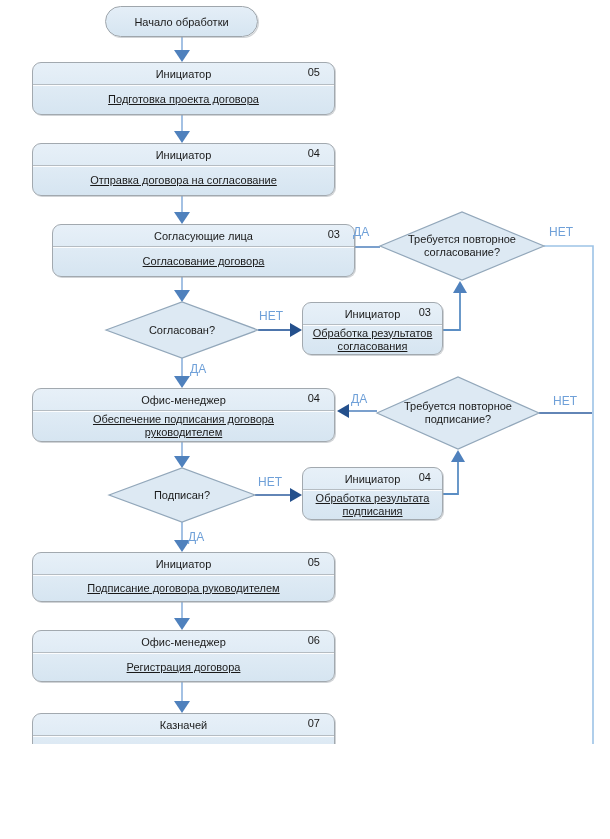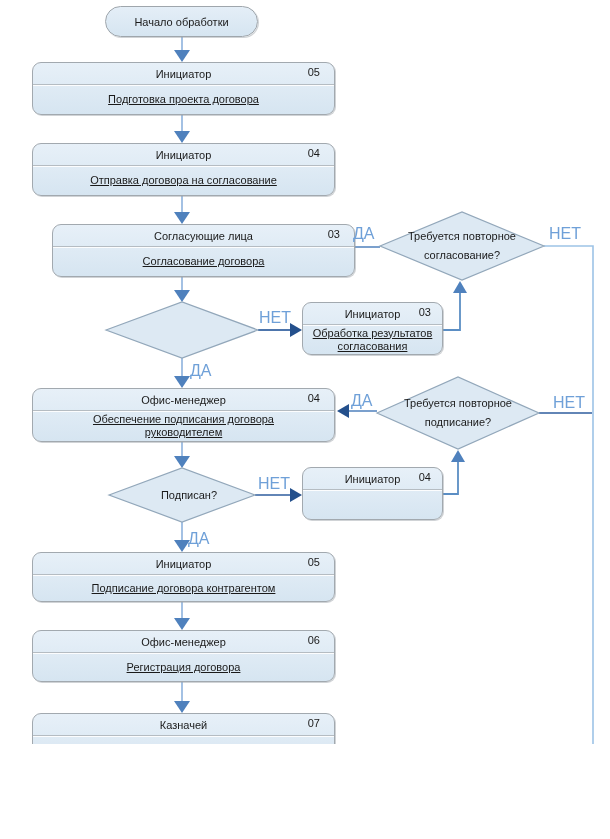--- a/index.html
+++ b/index.html
@@ -37,26 +37,26 @@
     position:absolute;box-sizing:border-box;
     background:linear-gradient(#e4eef7,#d6e5f1);
     border:1px solid #9fa6ac;border-radius:999px;
     display:flex;align-items:center;justify-content:center;
     font-size:11px;box-shadow:1px 1px 0 rgba(150,158,165,.45);
   }
 
   
   .dtext{
     position:absolute;display:flex;align-items:center;justify-content:center;
-    text-align:center;font-size:11px;line-height:19px;
+    text-align:center;font-size:11px;line-height:13px;
   }
   .dtext .inner{max-width:126px;}
 
   
-  .elabel{position:absolute;font-size:16px;color:#6fa0d8;}
+  .elabel{position:absolute;font-size:12px;color:#6fa0d8;}
 </style>
 </head>
 <body>
 
 <div id="canvas">
 
   <svg id="wires" viewBox="0 0 610 839" xmlns="http://www.w3.org/2000/svg">
 
     <path d="M544,246 H593 V806 H270" fill="none" stroke="#9dc3e6" stroke-width="1.6"></path>
     <polygon points="268,798 268,814 254,806" fill="#4f81bd"></polygon>
@@ -140,21 +140,21 @@
       <span class="num">04</span>
     </div>
     <div class="pbox-body narrow">Обеспечение подписания договора руководителем</div>
   </div>
 
   <div class="pbox" style="left:32px;top:552px;height:50px;">
     <div class="pbox-head">
       <span>Инициатор</span>
       <span class="num">05</span>
     </div>
-    <div class="pbox-body">Подписание договора контрагентом</div>
+    <div class="pbox-body">Подписание договора руководителем</div>
   </div>
 
   <div class="pbox" style="left:32px;top:630px;height:52px;">
     <div class="pbox-head">
       <span>Офис-менеджер</span>
       <span class="num">06</span>
     </div>
     <div class="pbox-body">Регистрация договора</div>
   </div>
 
@@ -171,23 +171,27 @@
       <span class="num">03</span>
     </div>
     <div class="pbox-body">Обработка результатов согласования</div>
   </div>
 
   <div class="pbox small" style="left:302px;top:467px;height:53px;">
     <div class="pbox-head">
       <span>Инициатор</span>
       <span class="num">04</span>
     </div>
-  </div>
-
-  <div class="dtext" style="left:116px;top:468px;width:146px;height:54px;">
+    <div class="pbox-body">Обработка результата подписания</div>
+  </div>
+
+  <div class="dtext" style="left:106px;top:302px;width:152px;height:56px;">
+    <div class="inner">Согласован?</div>
+  </div>
+  <div class="dtext" style="left:109px;top:468px;width:146px;height:54px;">
     <div class="inner">Подписан?</div>
   </div>
   <div class="dtext" style="left:380px;top:212px;width:164px;height:68px;">
     <div class="inner">Требуется повторное согласование?</div>
   </div>
   <div class="dtext" style="left:377px;top:377px;width:162px;height:72px;">
     <div class="inner">Требуется повторное подписание?</div>
   </div>
 
   <div class="elabel" style="left:259px;top:309px;">НЕТ</div>

